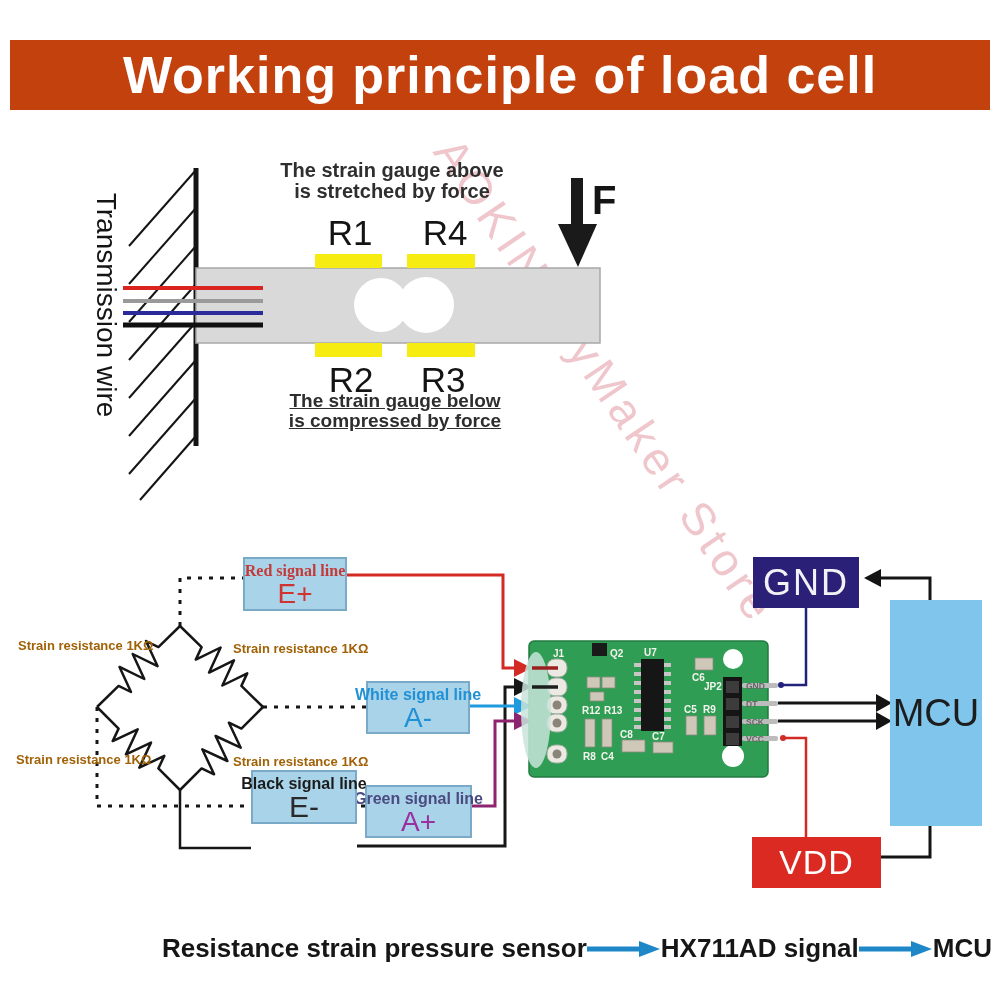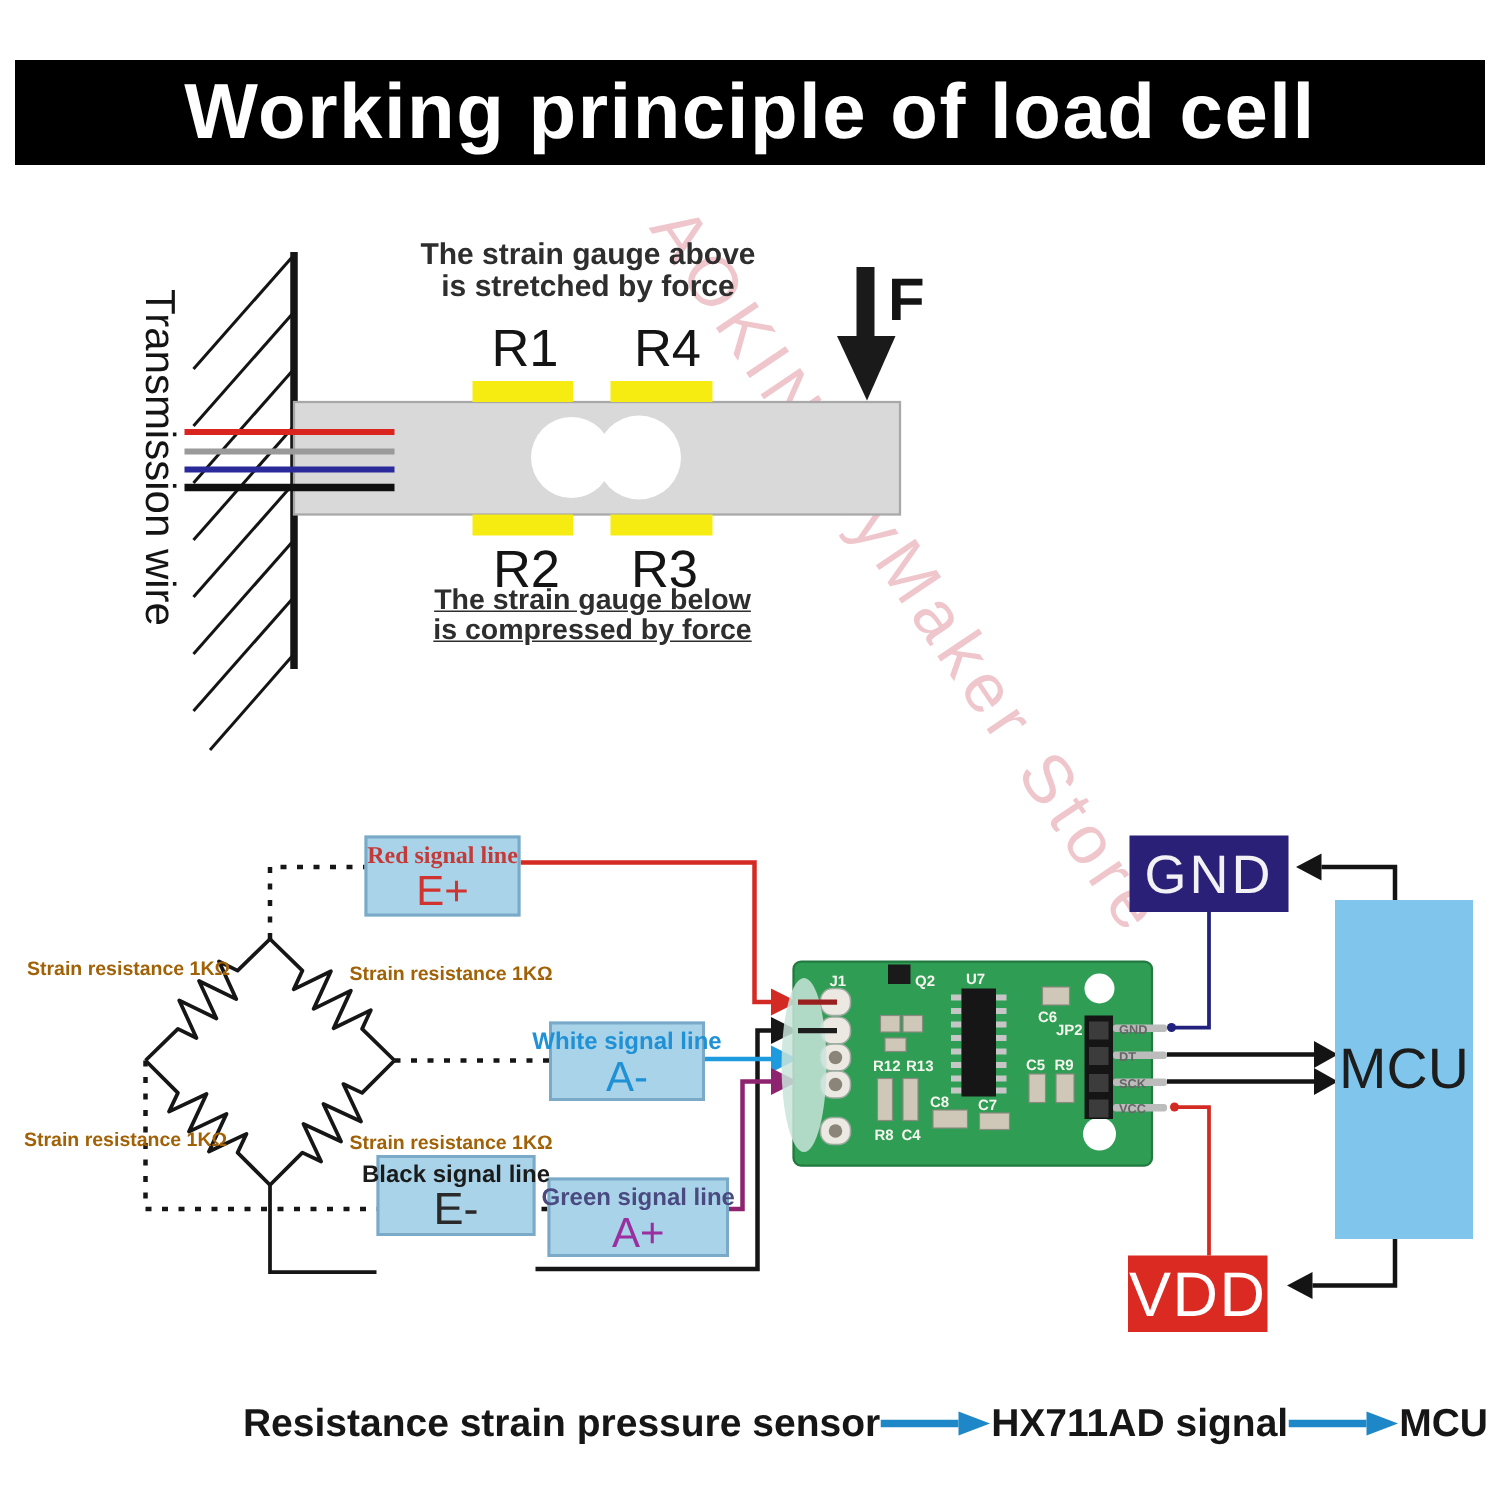--- a/index.html
+++ b/index.html
@@ -1,20 +1,20 @@
 <!DOCTYPE html>
 <html><head>
 <meta charset="utf-8">
 <style>
   html,body{margin:0;padding:0;background:#fff;}
   #stage{position:relative;width:1000px;height:1000px;background:#fff;overflow:hidden;
          font-family:"Liberation Sans","DejaVu Sans",sans-serif;}
   .abs{position:absolute;}
   
-  #banner{left:10px;top:40px;width:980px;height:70px;background:#000000;color:#fff;
+  #banner{left:10px;top:40px;width:980px;height:70px;background:#c2410c;color:#fff;
           display:flex;align-items:center;justify-content:center;font-size:52px;font-weight:bold;
           z-index:3;letter-spacing:1px;}
   
   #watermark{left:468px;top:128px;transform:rotate(56deg);transform-origin:0 0;
              font-size:46px;letter-spacing:5px;color:rgba(224,142,152,0.5);white-space:nowrap;z-index:1;}
   
   #canvas{left:0;top:0;z-index:2;pointer-events:none;}
   
   .note{z-index:3;text-align:center;font-weight:bold;color:#2e2e2e;font-size:20px;line-height:21px;}
   #top-note{left:262px;top:160px;width:260px;}
@@ -27,31 +27,31 @@
   .res-label{z-index:3;font-size:13px;font-weight:bold;color:#a16207;white-space:nowrap;}
   
   .sig-box{z-index:3;background:#a9d3e8;border:2px solid #7baac9;box-sizing:border-box;
            display:flex;flex-direction:column;align-items:center;justify-content:flex-start;}
   .sig-box .l1{font-size:16px;font-weight:bold;margin-top:3px;white-space:nowrap;}
   .sig-box .l2{font-size:28px;line-height:28px;}
   #red-box{left:243px;top:557px;width:104px;height:54px;}
   #red-box .l1{color:#c43a38;font-family:Liberation Serif, serif;} #red-box .l2{color:#d13430;}
   #white-box{left:366px;top:681px;width:104px;height:53px;}
   #white-box .l1,#white-box .l2{color:#2191d6;}
-  #green-box{left:365px;top:785px;width:121px;height:53px;}
+  #green-box{left:365px;top:785px;width:107px;height:53px;}
   #green-box .l1{color:#4a4a80;} #green-box .l2{color:#9a2f9f;}
   #black-box{left:251px;top:770px;width:106px;height:54px;}
   #black-box .l1{color:#1b1b1b;} #black-box .l2{color:#2a2a2a;font-size:30px;}
   
   .end-box{z-index:3;display:flex;align-items:center;justify-content:center;}
   #gnd-box{left:753px;top:557px;width:106px;height:51px;background:#2b2077;color:#f2f2f6;
            font-size:36px;letter-spacing:2px;}
   #mcu-box{left:890px;top:600px;width:92px;height:226px;background:#80c6ec;color:#1d1d1d;font-size:38px;}
-  #vdd-box{left:752px;top:837px;width:93px;height:51px;background:#da2a22;color:#fff;
-           font-size:42px;letter-spacing:1px;}
+  #vdd-box{left:752px;top:837px;width:129px;height:51px;background:#da2a22;color:#fff;
+           font-size:34px;letter-spacing:1px;}
   
   #footer{left:20px;top:933px;width:972px;display:flex;align-items:center;justify-content:flex-end;
           z-index:3;font-size:26px;font-weight:bold;color:#161616;}
   #footer svg{flex:0 0 auto;}
 </style>
 </head>
 <body>
 
 <div id="stage">
 

